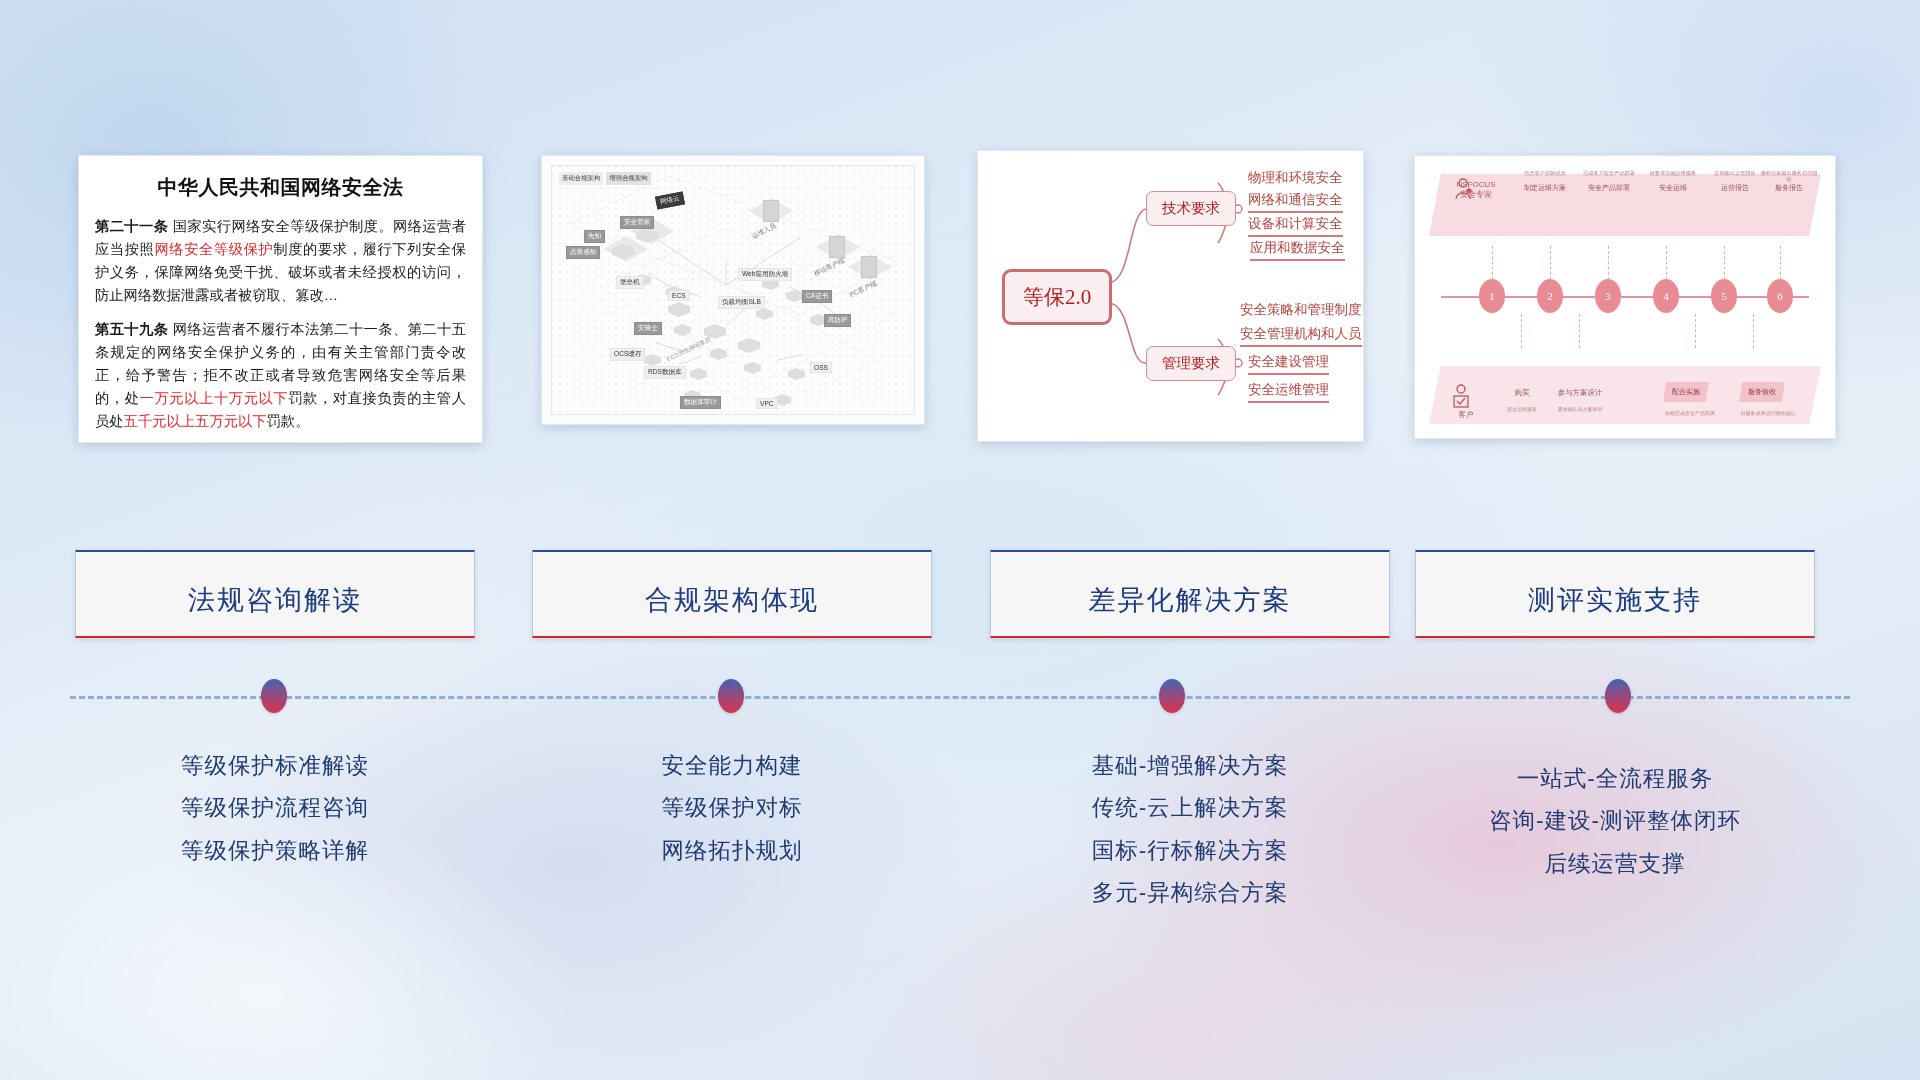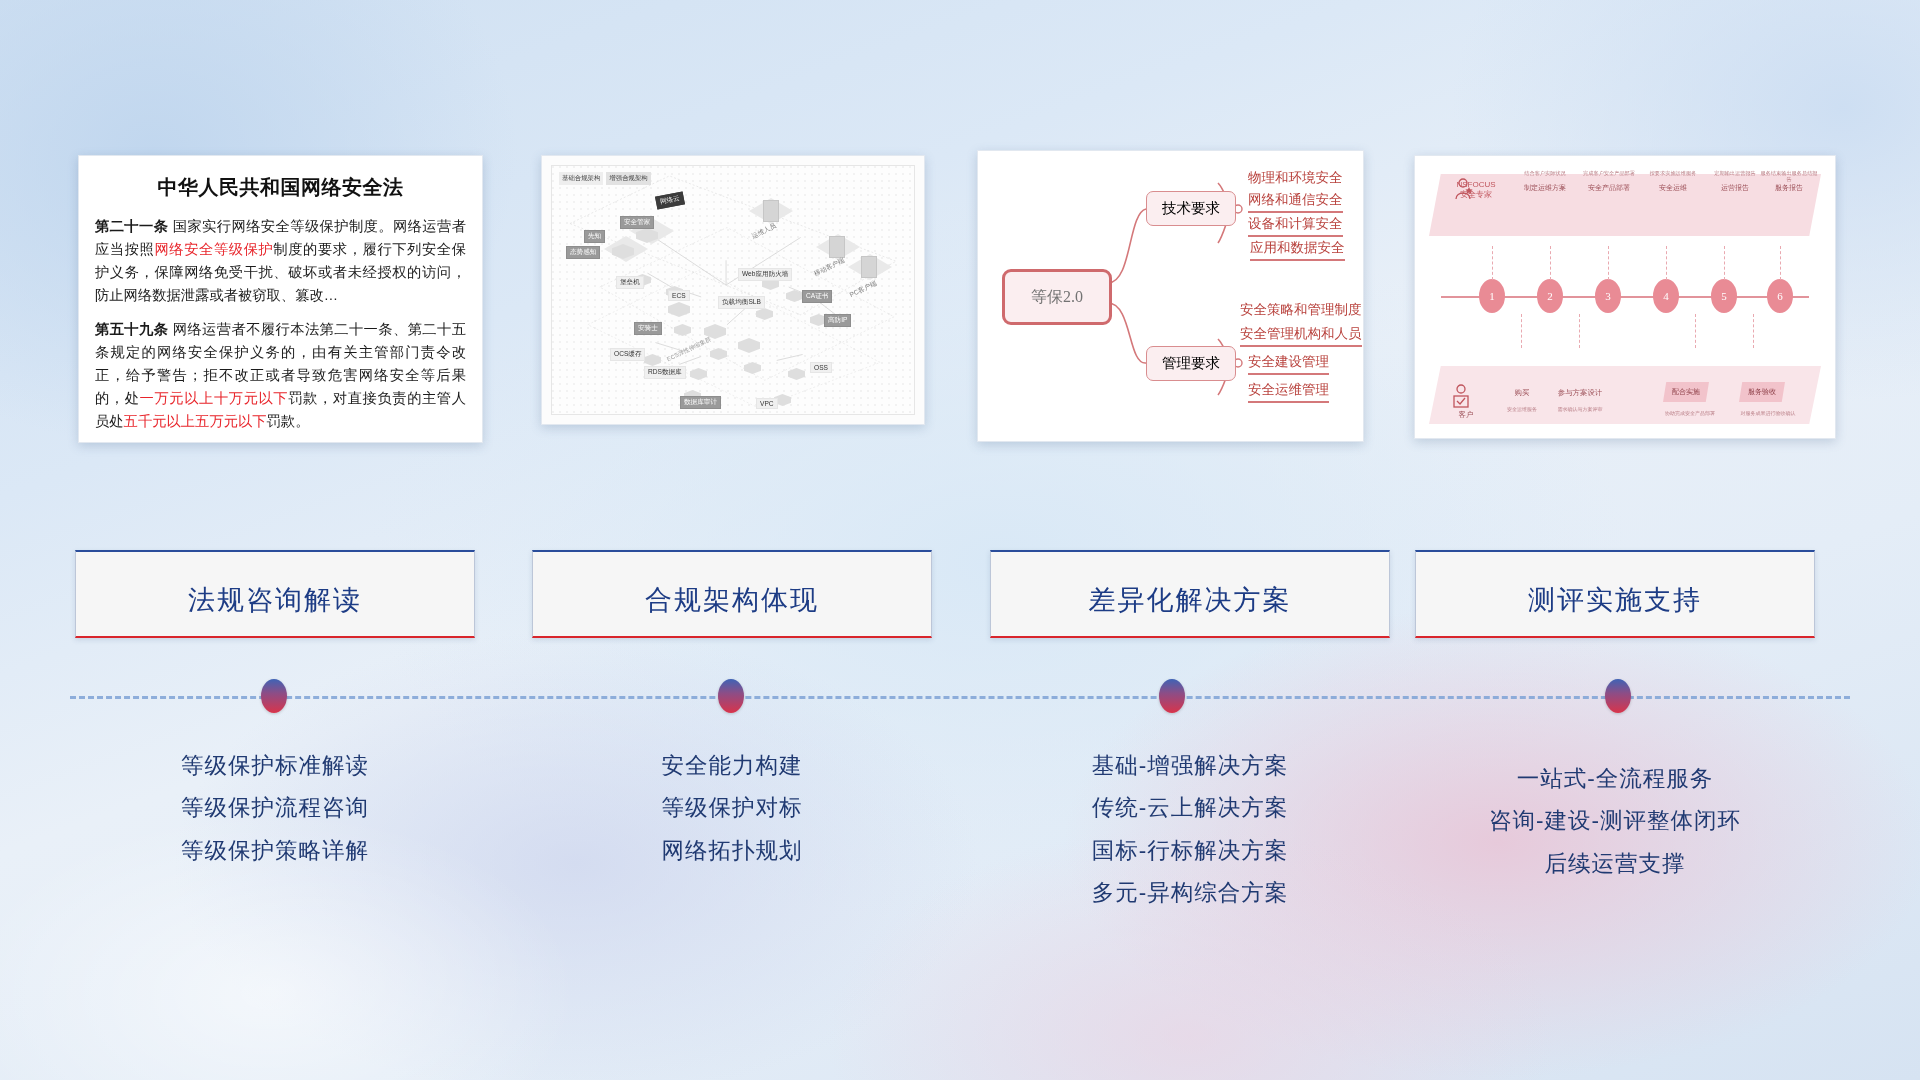--- a/index.html
+++ b/index.html
@@ -63,24 +63,24 @@
     clip-path:polygon(50% 0,100% 28%,100% 72%,50% 100%,0 72%,0 28%);border:0;}
   .cube.sm{width:17px;height:12px;}
   .plate{position:absolute;width:44px;height:26px;background:#e9e9e9;
     clip-path:polygon(50% 0,100% 50%,50% 100%,0 50%);}
   .svr{position:absolute;width:14px;height:20px;background:#d5d5d5;border:1px solid #c6c6c6;}
 
   
   .mind{position:relative;width:100%;height:100%;background:#fff;}
   .mroot{position:absolute;left:24px;top:118px;width:104px;height:50px;border:3px solid #cf6a6d;
     border-radius:9px;background:#fbeef0;display:flex;align-items:center;justify-content:center;
-    color:#737373;font-size:16px;font-family:"Liberation Serif","DejaVu Serif",serif;}
+    color:#b91c1c;font-size:21px;font-family:"Liberation Serif","DejaVu Serif",serif;}
   .mbr{position:absolute;width:88px;height:33px;border:1.6px solid #d98d8f;border-radius:7px;
     background:#fbeef0;display:flex;align-items:center;justify-content:center;
-    color:#000000;font-size:14.5px;font-family:"Liberation Serif","DejaVu Serif",serif;}
+    color:#b91c1c;font-size:14.5px;font-family:"Liberation Serif","DejaVu Serif",serif;}
   .mbr.tech{left:168px;top:40px;}
   .mbr.mgmt{left:168px;top:195px;}
   .mleaf{position:absolute;color:#b8413c;font-size:13.5px;white-space:nowrap;
     font-family:"Liberation Serif","DejaVu Serif",serif;padding-bottom:2px;
     border-bottom:2px solid #d4787a;}
   .mleaf.nb{border-bottom:none;}
   svg.mlines{position:absolute;left:0;top:0;width:100%;height:100%;pointer-events:none;}
 
   
   .nsf{position:relative;width:100%;height:100%;background:#fff;}

